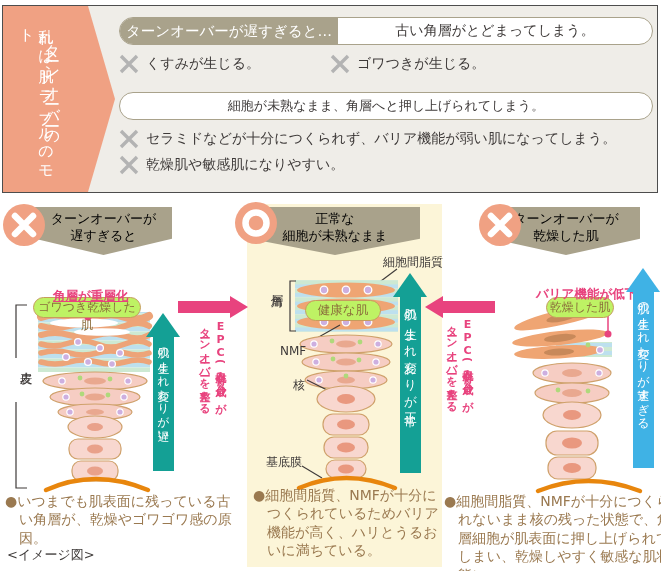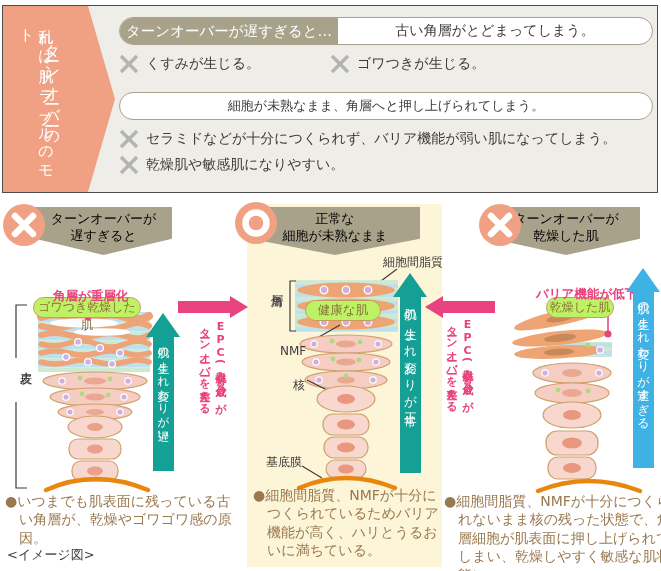--- a/index.html
+++ b/index.html
@@ -118,21 +118,21 @@
       <div>ターンオーバーが</div>
       <div>遅すぎると</div>
     </div>
     <div class="mark" style="left:2px;top:-1px;">
       <svg width="44" height="44" viewBox="0 0 44 44">
           <circle cx="22" cy="22" r="21" fill="#F0A183"></circle>
           <path d="M13,13 L31,31 M31,13 L13,31" stroke="#fff" stroke-width="6.5" stroke-linecap="round"></path>
         </svg>
     </div>
     <div class="tagpill" style="left:33px;top:53px;width:108px;">ゴワつき乾燥した肌</div>
-    <div class="callout" style="left:53px;top:84px;">角層が重層化</div>
+    <div class="callout" style="left:53px;top:84px;text-decoration:underline;">角層が重層化</div>
     <span class="minilabel v" style="left:17px;top:158px;font-size:12.5px;">表皮</span>
 
     <svg class="diagram" style="left:0;top:96px;" width="190" height="250" viewBox="0 0 190 250">
       <defs>
         <pattern id="st1" width="6" height="9" patternUnits="userSpaceOnUse">
           <rect width="6" height="4.5" fill="#BDE0EE"></rect>
             <rect y="4.5" width="6" height="4.5" fill="#CDE9D2"></rect>
         </pattern>
       </defs>
 

